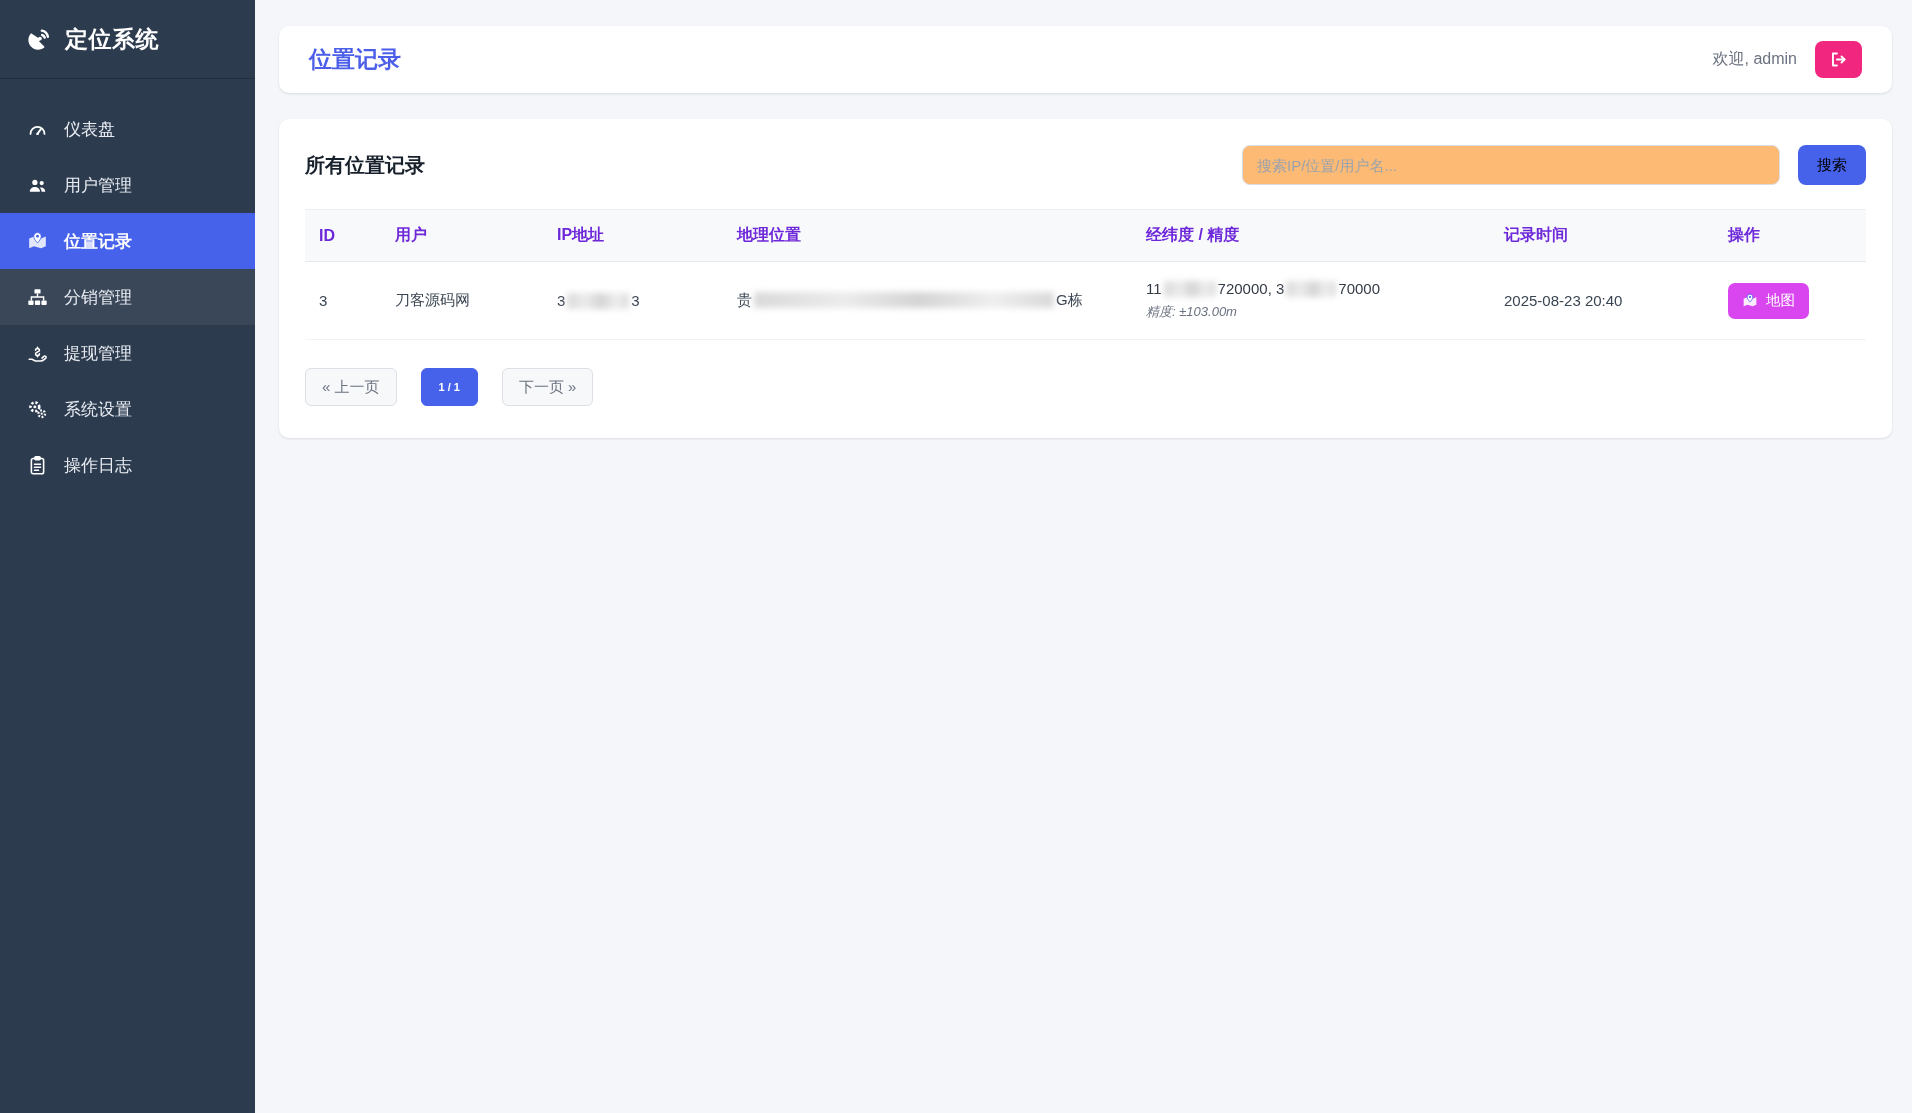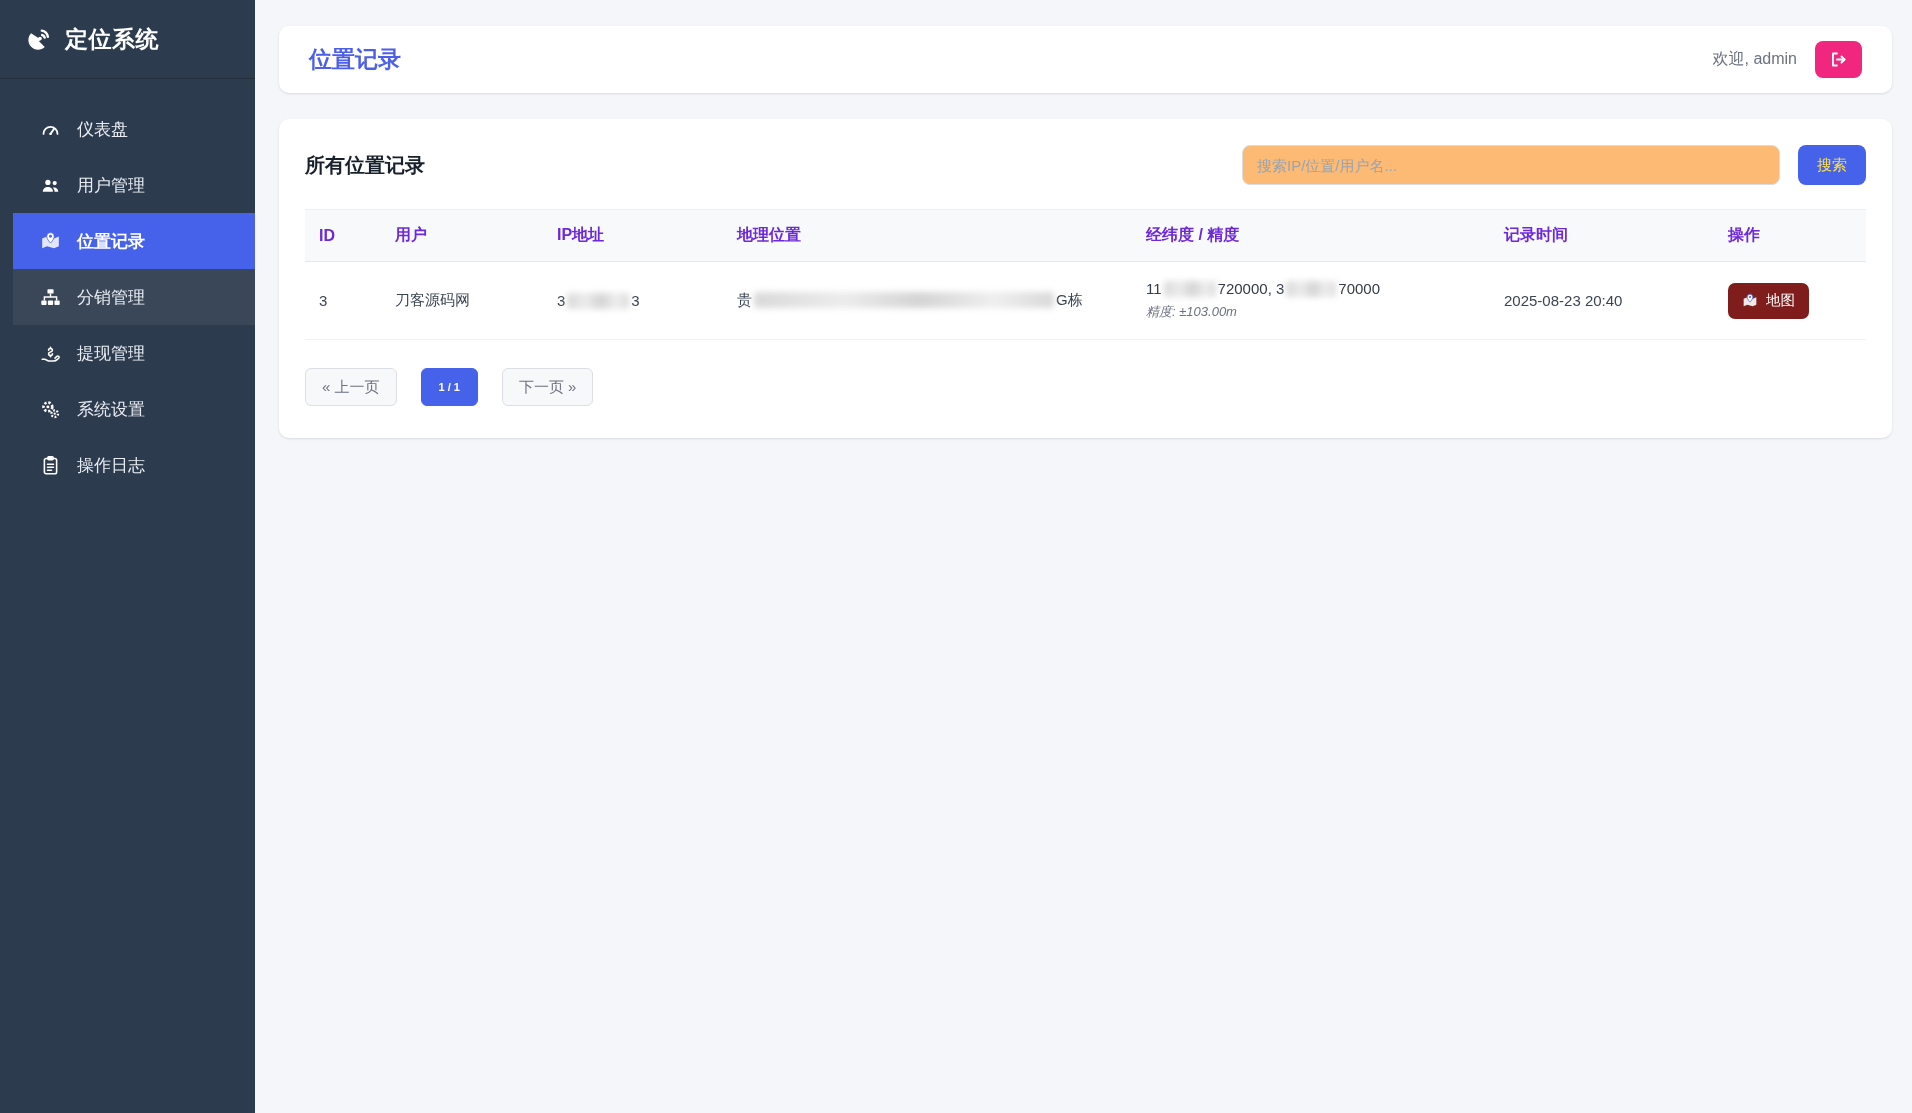--- a/index.html
+++ b/index.html
@@ -11,21 +11,21 @@
   
   .sidebar {
     position:fixed; left:0; top:0; width:255px; height:1113px;
     background:#2d3b4f; color:#fff; z-index:10;
   }
   .brand {
     height:79px; display:flex; align-items:center; gap:13px;
     padding:0 26px; font-size:23px; font-weight:700; letter-spacing:.5px;
     border-bottom:1px solid #232e3d; color:#ffffff;
   }
-  .nav { padding-top:22px;margin-left:13px; }
+  .nav { padding-top:22px; }
   .nav-item {
     display:flex; align-items:center; gap:16px; height:56px;
     padding:0 26px; font-size:17px; color:#e9edf3; cursor:pointer;
   }
   .nav-item .ni { width:22px; display:flex; justify-content:center; }
   .nav-item.active { background:#4662eb; color:#ffffff; font-weight:700; }
   .nav-item.hovered { background:#3a4759; }
   
   .main { margin-left:255px; padding:26px 20px 0 24px; }
   .card {
@@ -48,21 +48,21 @@
   .panel-head { display:flex; align-items:center; justify-content:space-between; }
   .panel-title { font-size:20px; font-weight:700; color:#17202b; }
   .search-box { display:flex; align-items:center; gap:18px; }
   .search-input {
     width:538px; height:40px; border:1px solid #d9dde3; border-radius:8px;
     padding:0 14px; font-size:15px; color:#374151; outline:none;
     font-family:inherit; background:#fdba74;
   }
   .search-input::placeholder { color:#9aa3ae; }
   .search-btn {
-    width:68px; height:40px; background:#4662eb; color:#fde047; border:none;
+    width:68px; height:40px; background:#4662eb; color:#000000; border:none;
     border-radius:8px; font-size:15px; cursor:pointer; font-family:inherit;
   }
   
   table { width:100%; border-collapse:collapse; table-layout:fixed; margin-top:24px; }
   thead th {
     background:#f8f9fb; height:52px; text-align:left; padding:0 14px;
     font-size:16px; font-weight:700; color:#6d28d9;
     border-top:1px solid #eceff3; border-bottom:1px solid #e5e8ed;
   }
   tbody td {
@@ -75,21 +75,21 @@
     display:inline-block; height:16px; border-radius:3px; margin:0 2px;
     vertical-align:-3px; filter:blur(3px);
     background:linear-gradient(90deg,#d9d9d9,#ececec 30%,#d4d4d4 55%,#efefef 80%,#d9d9d9);
   }
   .blur.ip { width:62px; }
   .blur.loc { width:300px; }
   .blur.c1 { width:52px; }
   .blur.c2 { width:50px; }
   .map-btn {
     display:inline-flex; align-items:center; gap:8px; height:36px; padding:0 14px;
-    background:#7f1d1d; color:#fff; border:none; border-radius:7px;
+    background:#d946ef; color:#fff; border:none; border-radius:7px;
     font-size:14.5px; cursor:pointer; font-family:inherit;
   }
   
   .pagination { margin-top:28px; display:flex; justify-content:flex-start; align-items:center; gap:24px; }
   .page-btn {
     height:38px; padding:0 16px; display:flex; align-items:center;
     background:#f7f8fa; border:1px solid #dcdfe5; border-radius:6px;
     color:#6b7280; font-size:15px; cursor:pointer; font-family:inherit;
   }
   .page-current {

